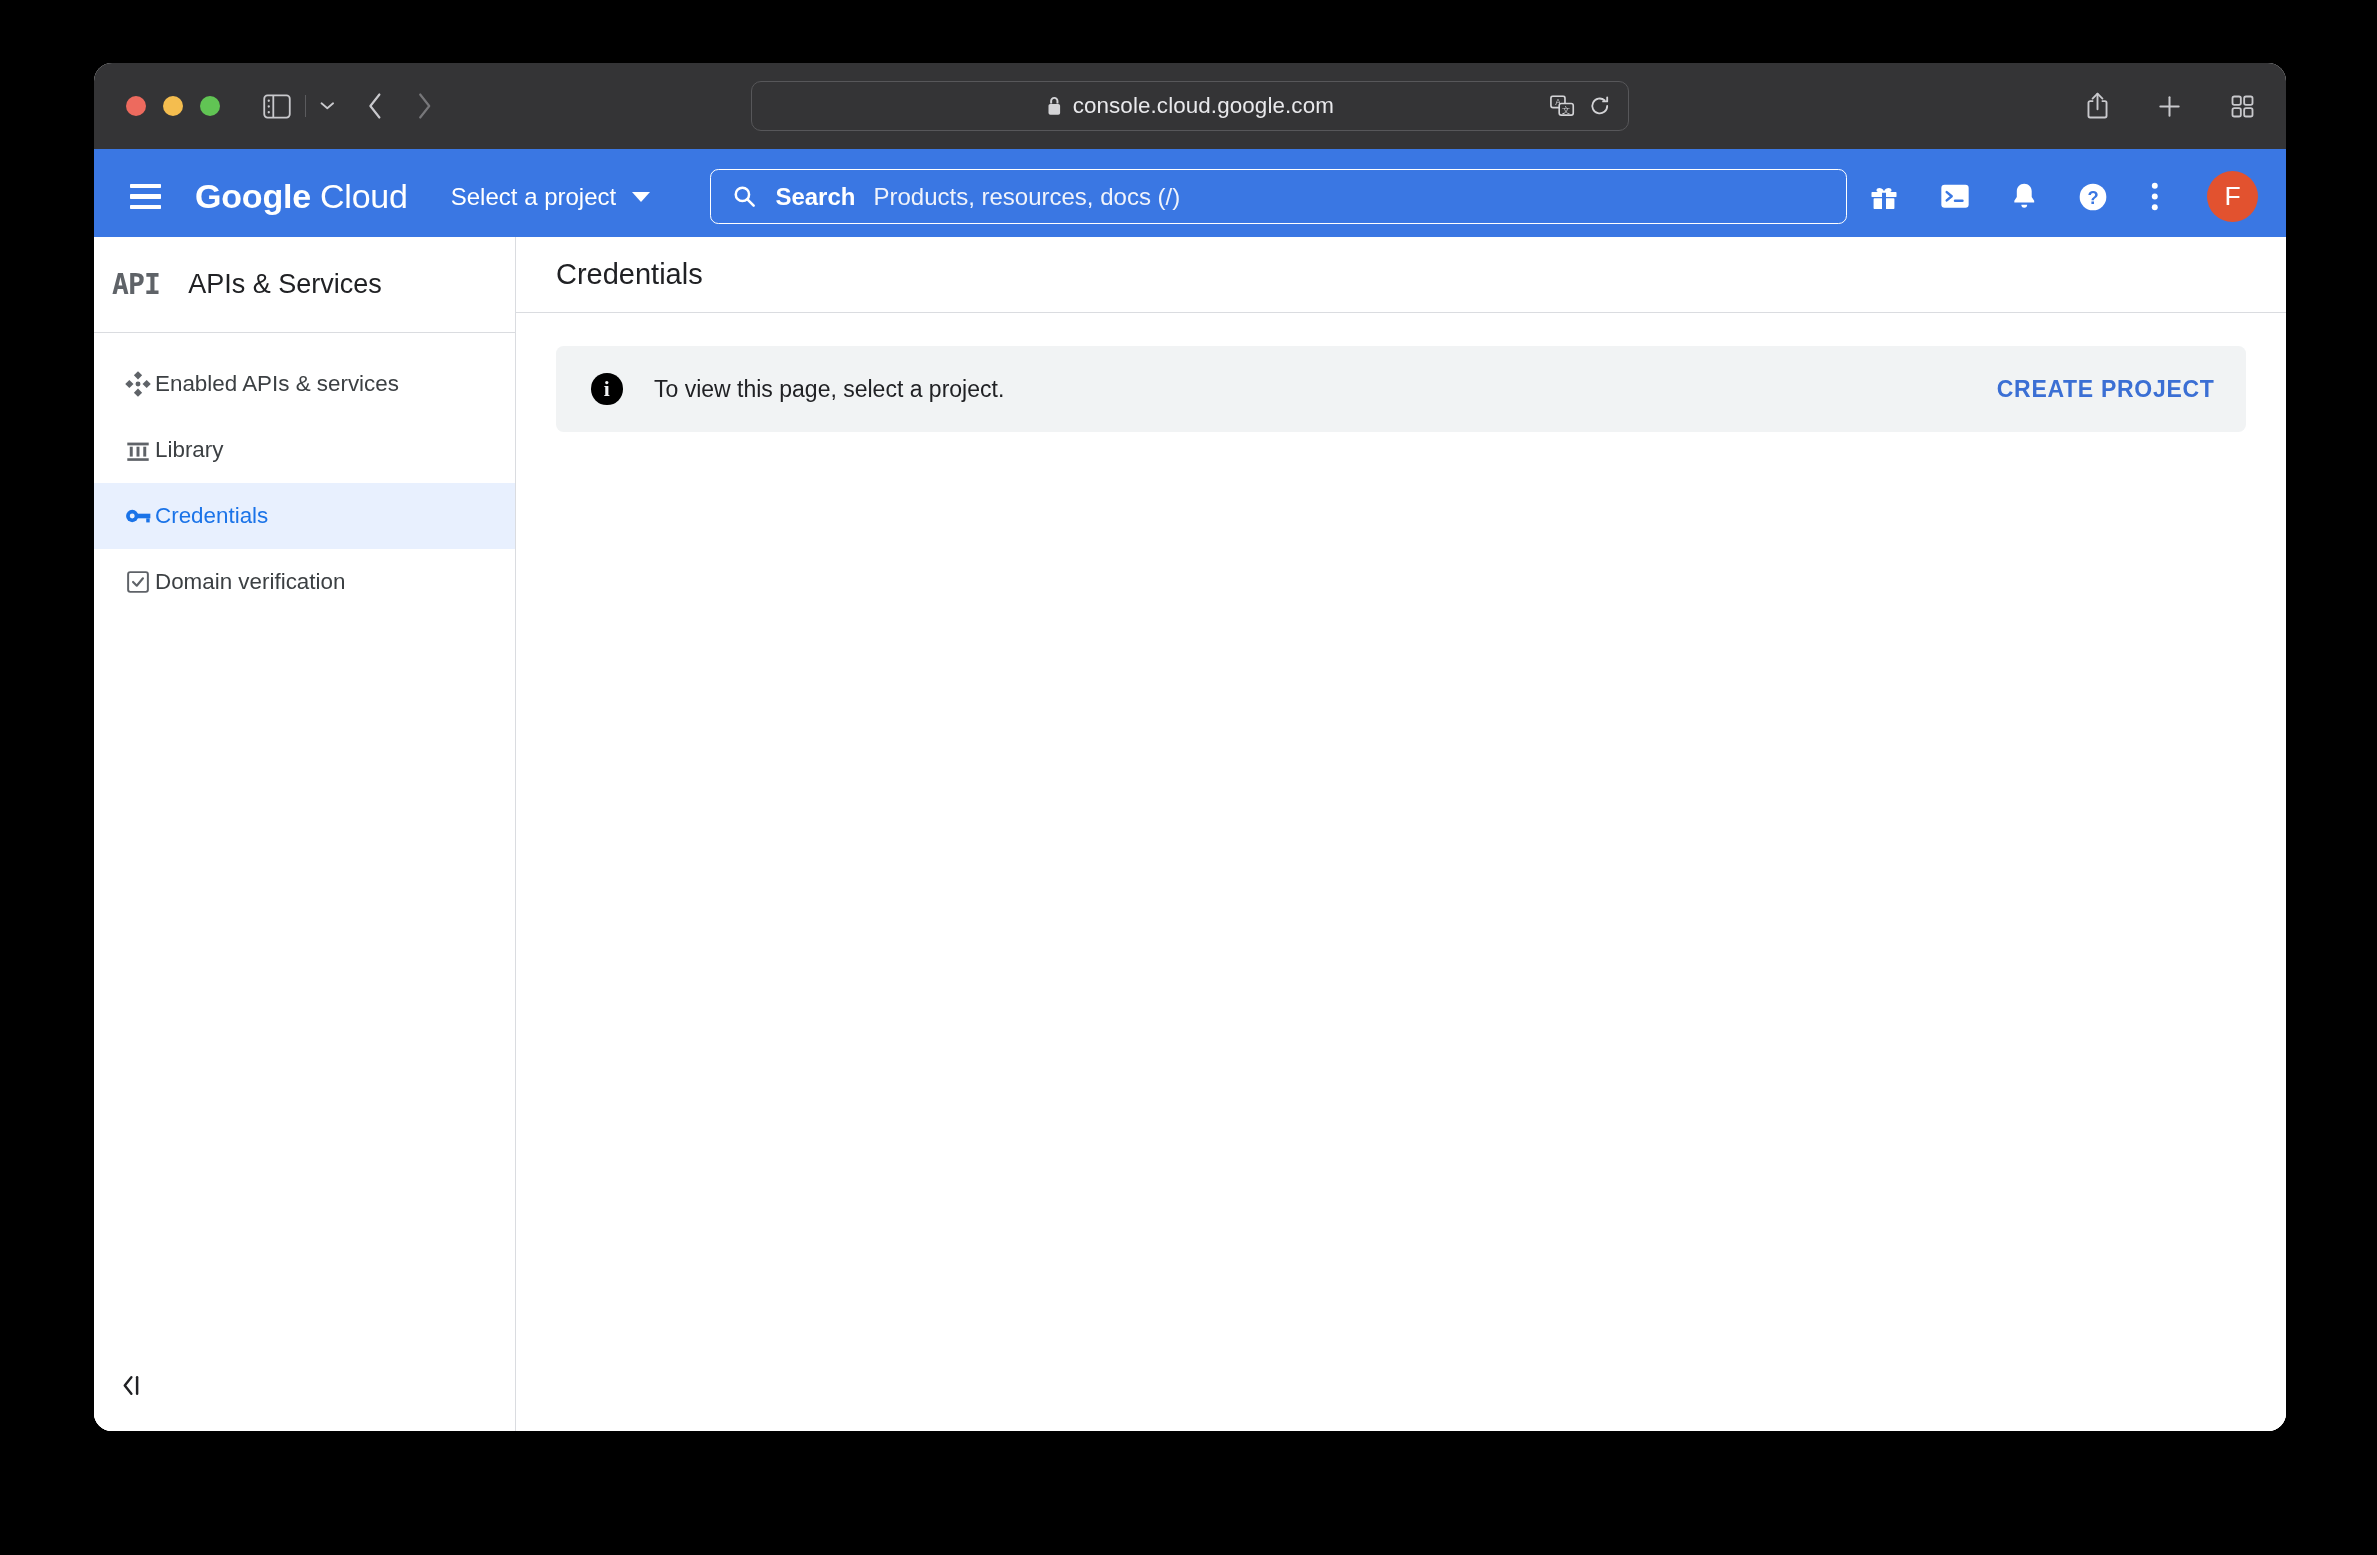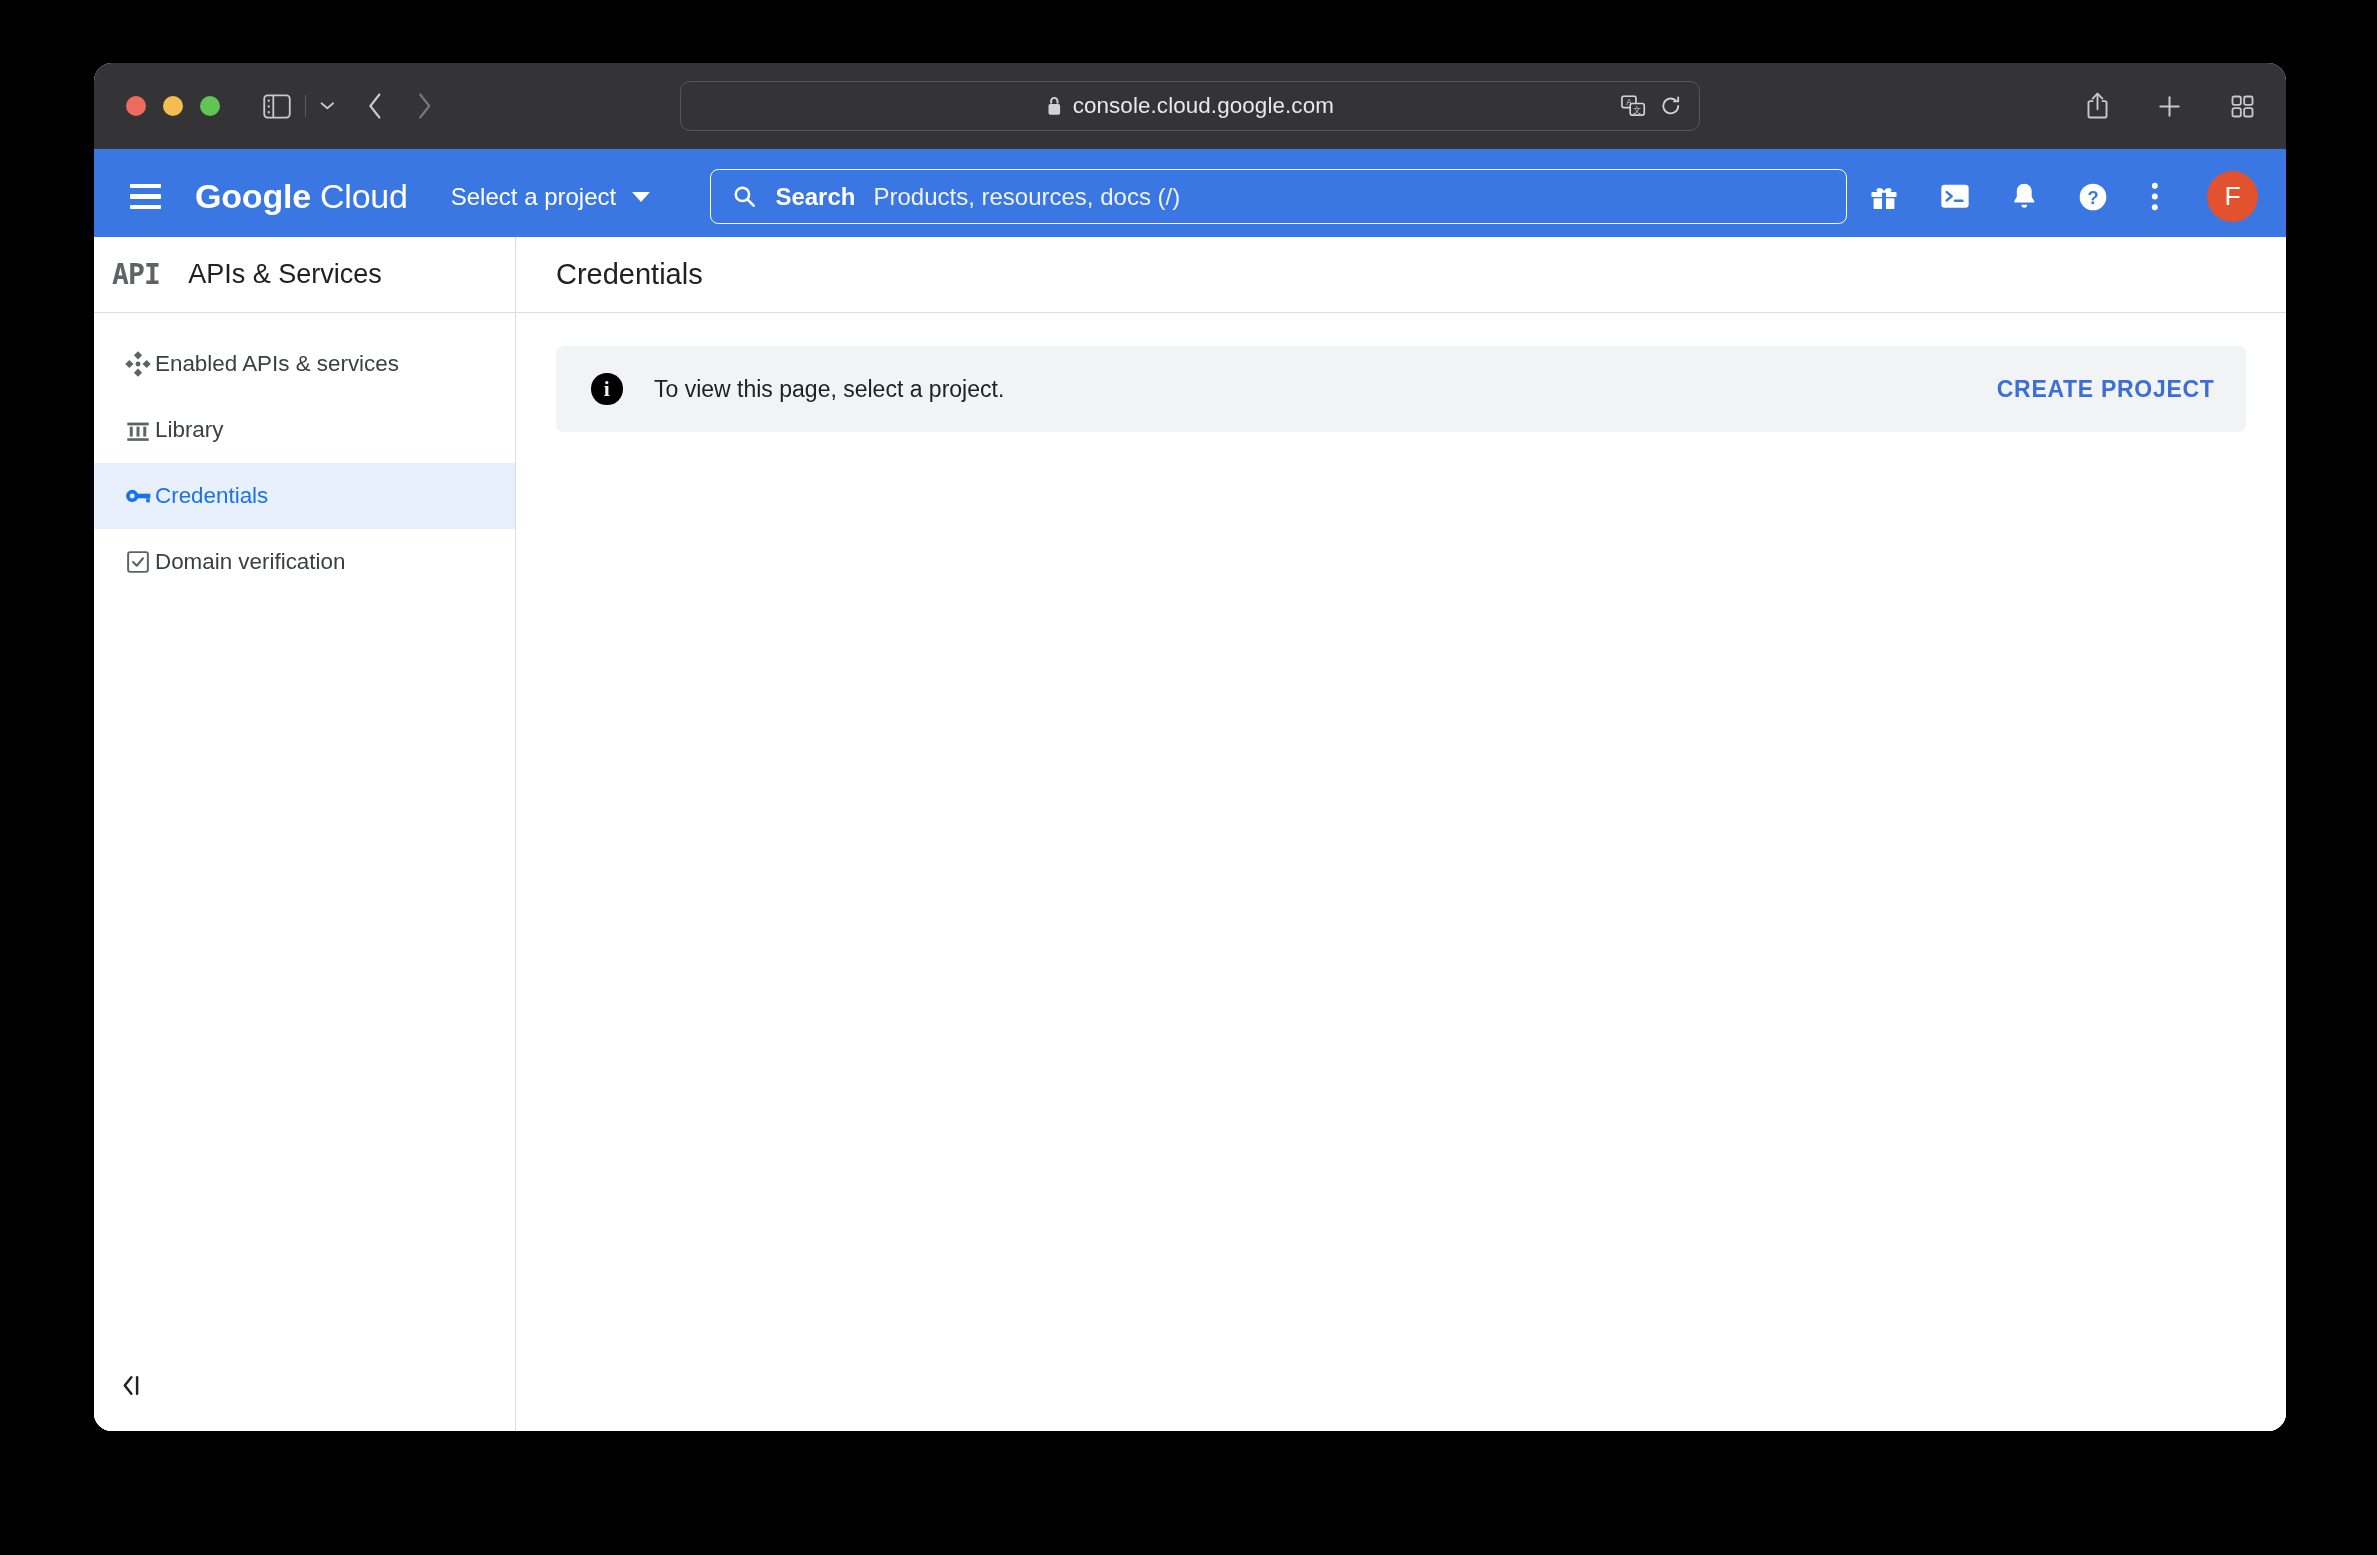--- a/index.html
+++ b/index.html
@@ -37,21 +37,21 @@
   .light.green { background: #61c454; }
 
   .tb-icon { color: #c9c9cd; display: flex; align-items: center; justify-content: center; }
   #sidebar-toggle-group { display: flex; align-items: center; margin-left: 43px; gap: 5px; }
   .tb-divider { width: 0.8px; height: 21.5px; background: #5b5b5e; margin: 0 8.3px; }
   #nav-buttons { display: flex; align-items: center; gap: 33px; margin-left: 31.5px; }
 
   #url-field {
     position: absolute;
     left: 50%; transform: translateX(-50%);
-    width: 1020px; height: 50px;
+    width: 878px; height: 50px;
     border: 0.8px solid #57575a;
     border-radius: 10px;
     display: flex; align-items: center; justify-content: center;
     gap: 10px;
   }
   #url-text { color: #e9e9ec; font-size: 22.4px; letter-spacing: 0.1px; }
   #url-right-icons {
     position: absolute; right: 18px; top: 50%; transform: translateY(-50%);
     display: flex; align-items: center; gap: 13.3px;
   }
@@ -103,21 +103,21 @@
   #console-body { flex: 1; display: flex; min-height: 0; background: #fff; }
 
   
   #sidebar {
     width: 422px; flex: none;
     border-right: 0.8px solid #dadce0;
     display: flex; flex-direction: column;
     background: #fff;
   }
   #sidebar-header {
-    height: 76px; flex: none;
+    height: 96px; flex: none;
     border-bottom: 0.8px solid #dadce0;
     display: flex; align-items: center; padding-left: 18px; gap: 28px; text-align: center;
   }
   #api-logo {
     font-family: "DejaVu Sans Mono", monospace;
     font-size: 28px; font-weight: 700; color: #5f6368; letter-spacing: -0.8px;
   }
   #sidebar-title { font-size: 27px; color: #202124; }
 
   #sidebar-nav { padding-top: 18px; flex: 1; }

